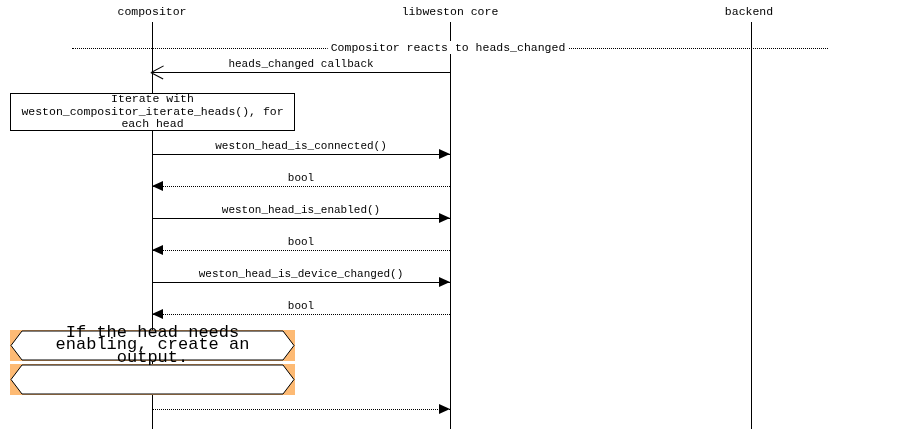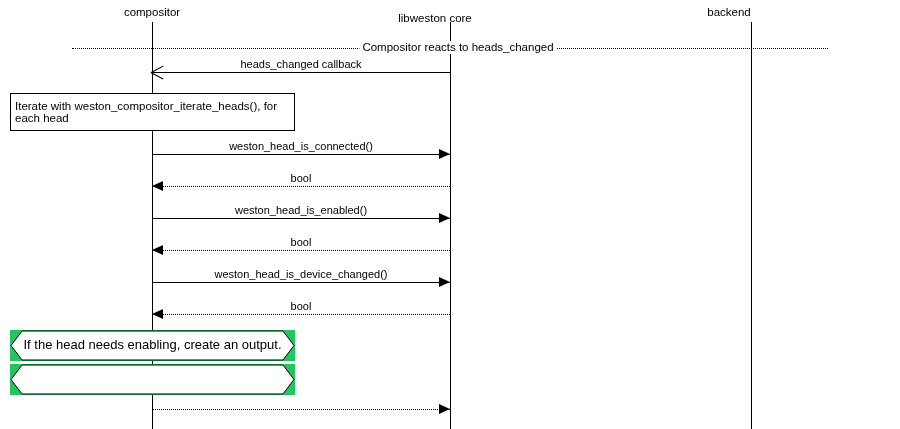--- a/index.html
+++ b/index.html
@@ -5,21 +5,21 @@
   html, body {
     margin: 0;
     padding: 0;
     background: #ffffff;
   }
   #diagram {
     position: relative;
     width: 900px;
     height: 429px;
     background: #ffffff;
-    font-family: Liberation Sans, sans-serif;
+    font-family: Liberation Mono, monospace;
     overflow: hidden;
   }
   .lifeline-label {
     position: absolute;
     transform: translateX(-50%);
     font-size: 11.5px;
     color: #000000;
     white-space: nowrap;
     top: 5px;
     line-height: 14px;
@@ -110,34 +110,35 @@
   .arrowhead.open-left::after  { transform: rotate(28deg); }
 
   .note-box {
     position: absolute;
     border: 1px solid #000000;
     background: #ffffff;
     box-sizing: border-box;
     display: flex;
     align-items: center;
     justify-content: center;
+    text-align: center;
     font-size: 11.5px;
     color: #000000;
     line-height: 12.5px;
     padding: 1px 4px;
   }
   .hex-box {
     position: absolute;
     box-sizing: border-box;
-    background: #22c55e;
+    background: #fdba74;
     display: flex;
     align-items: center;
     justify-content: center;
     text-align: center;
-    font-size: 13px;
+    font-size: 17px;
     color: #000000;
     line-height: 12.5px;
     padding: 11px 12px;
   }
   .hex-svg {
     position: absolute;
     left: 0;
     top: 0;
   }
   .hex-text {
@@ -148,25 +149,25 @@
 </head>
 <body>
 
 <div id="diagram">
 
   <div class="lifeline-line" style="left:152px;"></div>
   <div class="lifeline-line" style="left:450px;"></div>
   <div class="lifeline-line" style="left:751px;"></div>
 
   <div class="lifeline-label" style="left:152px;">compositor</div>
-  <div class="lifeline-label" style="left:435px;margin-top:6px;">libweston core</div>
-  <div class="lifeline-label" style="left:729px;">backend</div>
+  <div class="lifeline-label" style="left:450px;">libweston core</div>
+  <div class="lifeline-label" style="left:749px;">backend</div>
 
   <div class="sep-line" style="left:72px; width:756px; top:48px;"></div>
-  <div class="sep-label" style="left:458px; top:41px;">Compositor reacts to heads_changed</div>
+  <div class="sep-label" style="left:448px; top:41px;">Compositor reacts to heads_changed</div>
 
   <div class="msg solid" style="left:152px; width:298px; top:72px;">
     <div class="shaft"></div>
     <div class="arrowhead open-left"></div>
     <div class="label">heads_changed callback</div>
   </div>
 
   <div class="note-box" style="left:10px; top:93px; width:285px; height:38px;">
     <span>Iterate with weston_compositor_iterate_heads(), for each head</span>
   </div>

